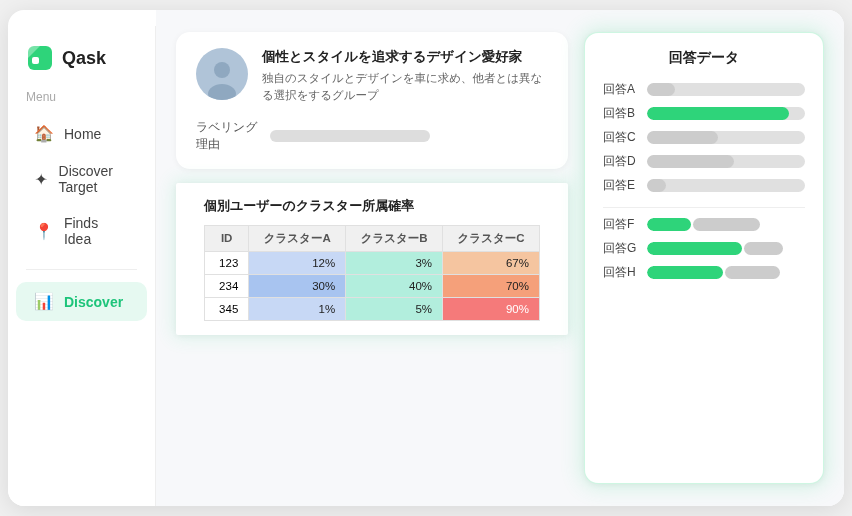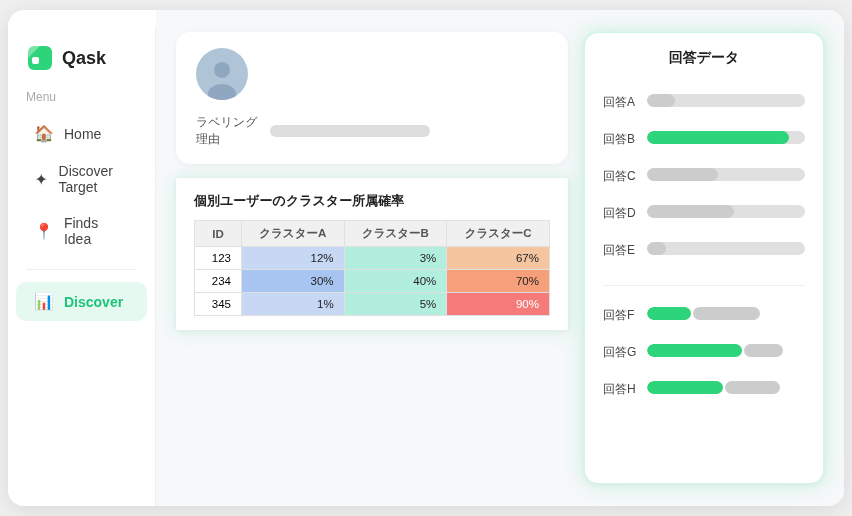--- a/index.html
+++ b/index.html
@@ -156,21 +156,21 @@
       height: 12px;
       border-radius: 6px;
       background: #ddd;
     }
     .field-bar.w120 { width: 120px; }
     .field-bar.w160 { width: 160px; }
     
     .cluster-card {
       background: #fff;
       border-radius: 2px;
-      padding: 14px 18px;
+      padding: 14px 28px;
       box-shadow: 0 1px 6px rgba(0,0,0,0.05);
     }
     .cluster-title {
       font-size: 13px;
       font-weight: 700;
       color: #222;
       margin-bottom: 10px;
     }
     .cluster-table {
       width: 100%;
@@ -204,31 +204,32 @@
     }
     .answer-card {
       background: #fff;
       border-radius: 14px;
       padding: 16px 18px;
       box-shadow: 0 1px 6px rgba(0,0,0,0.05), 0 0 20px 4px rgba(60,220,140,0.18);
       border: 1.5px solid rgba(60,220,140,0.25);
       height: 100%;
       display: flex;
       flex-direction: column;
-      gap: 13px;
+      gap: 0;
     }
     .answer-title {
       font-size: 14px;
       font-weight: 700;
       color: #222;
       text-align: center;
       margin-bottom: 14px;
     }
     .answer-row {
       display: flex;
+      align-items: center;
       gap: 8px;
       margin-bottom: 7px;
     }
     .answer-label {
       font-size: 12px;
       color: #444;
       min-width: 36px;
     }
     .answer-bar-track {
       flex: 1;
@@ -297,20 +298,24 @@
     <div class="left-panel">
 
       <div class="profile-card">
         <div class="profile-header">
           <div class="avatar">
 
             <svg viewBox="0 0 44 44" fill="none">
               <circle cx="22" cy="14" r="8" fill="#8fa8c0"></circle>
               <ellipse cx="22" cy="38" rx="14" ry="10" fill="#8fa8c0"></ellipse>
             </svg>
+          </div>
+          <div class="profile-text">
+            <div class="profile-title">個性とスタイルを追求するデザイン愛好家</div>
+            <div class="profile-desc">独自のスタイルとデザインを車に求め、他者とは異なる選択をするグループ</div>
           </div>
         </div>
         <div class="profile-fields">
           <div class="profile-field-row">
             <span class="field-label" style="white-space:pre-line;font-size:12px;color:#555;min-width:64px;text-align:left;">ラベリング
 理由</span>
             <div class="field-bar w160"></div>
           </div>
         </div>
       </div>

